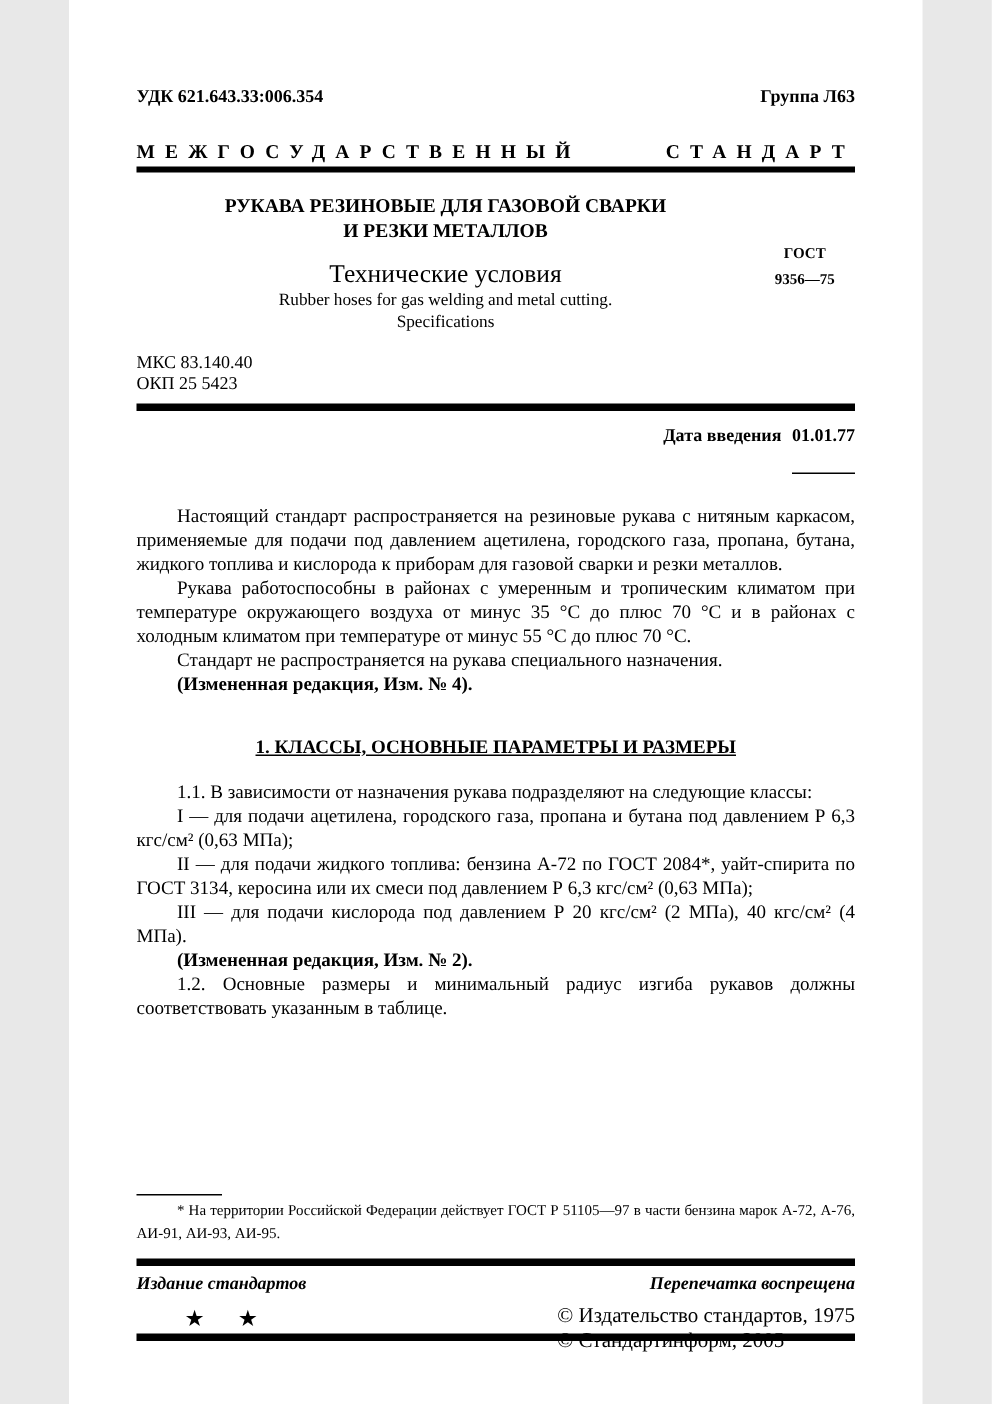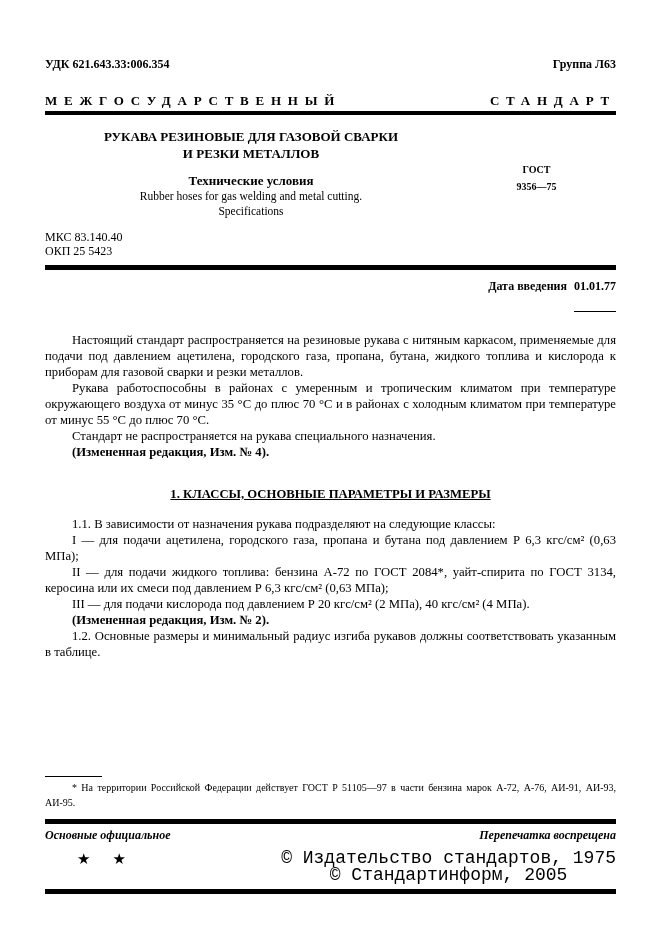--- a/index.html
+++ b/index.html
@@ -1,19 +1,19 @@
 <!DOCTYPE html>
 <html><head>
 <meta charset="utf-8">
 <style>
   * { margin:0; padding:0; box-sizing:border-box; }
   html,body { background:#e8e8e8; }
   .page {
     position:relative;
-    width:661px; height:936px;
+    width:569px; height:936px;
     background:#ffffff;
     color:#000;
     font-family:"Liberation Serif","DejaVu Serif",serif;
     margin:0 auto;
     overflow:hidden;
   }
   .content { padding:57px 45px 0 45px; }
 
   .udk-row { display:flex; justify-content:space-between; font-size:12px; font-weight:bold; }
 
@@ -25,21 +25,21 @@
   }
   .bar { background:#000; height:4px; border:0; }
   .bar-1 { margin-top:2px; }
   .bar-2 { height:5px; margin-top:7px; }
   .bar-3 { height:5px; margin-top:9px; }
   .bar-bottom { position:absolute; left:45px; right:45px; top:889px; height:5px; background:#000; }
 
   .head-block { display:flex; }
   .head-left { width:412px; text-align:center; }
   .doc-title { margin-top:13px; font-size:13px; font-weight:bold; line-height:17px; }
-  .doc-subtitle { margin-top:11px; font-size:13px; font-weight:bold; }
+  .doc-subtitle { margin-top:11px; font-size:17px; font-weight:normal; }
   .doc-title-en { font-size:11.5px; line-height:15px; }
   .head-right { flex:1; text-align:center; padding-top:46px; font-size:10px; font-weight:bold; line-height:17px; }
 
   .codes { margin-top:12px; font-size:12px; line-height:13.5px; }
 
   .date-row { margin-top:9px; text-align:right; font-size:12px; font-weight:bold; }
   .date-value { border-bottom:1.5px solid #000; padding-bottom:18px; margin-left:4px; }
 
   .body-text { margin-top:38px; font-size:12.7px; line-height:16px; text-align:justify; }
   .body-text p { text-indent:27px; }
@@ -48,21 +48,21 @@
   .section-heading { margin-top:26px; margin-bottom:14px; text-align:center; font-weight:bold; font-size:12.7px;text-decoration:underline; }
 
   .footnote-block { margin-top:116px; }
   .footnote-rule { width:57px; border-top:1.3px solid #000; }
   .footnote-text { margin-top:3px; font-size:10px; line-height:15px; text-align:justify; text-indent:27px; }
 
   .footer-row { display:flex; justify-content:space-between; margin-top:4px; font-size:12px; font-weight:bold; font-style:italic; }
 
   .lower-row { display:flex; justify-content:space-between; margin-top:7px; }
   .stars { margin-left:32px; font-size:15px; letter-spacing:0; display:flex; gap:22px; font-style:normal; }
-  .copyright { text-align:center; font-size:18px; line-height:16.5px;font-family:Liberation Mono, monospace; }
+  .copyright { text-align:left; font-size:14px; line-height:16.5px; }
 </style>
 </head>
 <body>
 
 <div class="page">
   <div class="content">
 
     <div class="udk-row">
       <span>УДК 621.643.33:006.354</span>
       <span>Группа Л63</span>
@@ -121,21 +121,21 @@
     </div>
 
     <div class="footnote-block">
       <div class="footnote-rule"></div>
       <div class="footnote-text">* На территории Российской Федерации действует ГОСТ Р 51105—97 в части бензина марок А-72, А-76, АИ-91, АИ-93, АИ-95.</div>
     </div>
 
     <div class="bar bar-3"></div>
 
     <div class="footer-row">
-      <span>Основные официальное</span>
+      <span>Издание стандартов</span>
       <span>Перепечатка воспрещена</span>
     </div>
 
     <div class="lower-row">
       <div class="stars">
         <span>★</span>
         <span>★</span>
       </div>
       <div class="copyright">
         <div>© Издательство стандартов, 1975</div>

